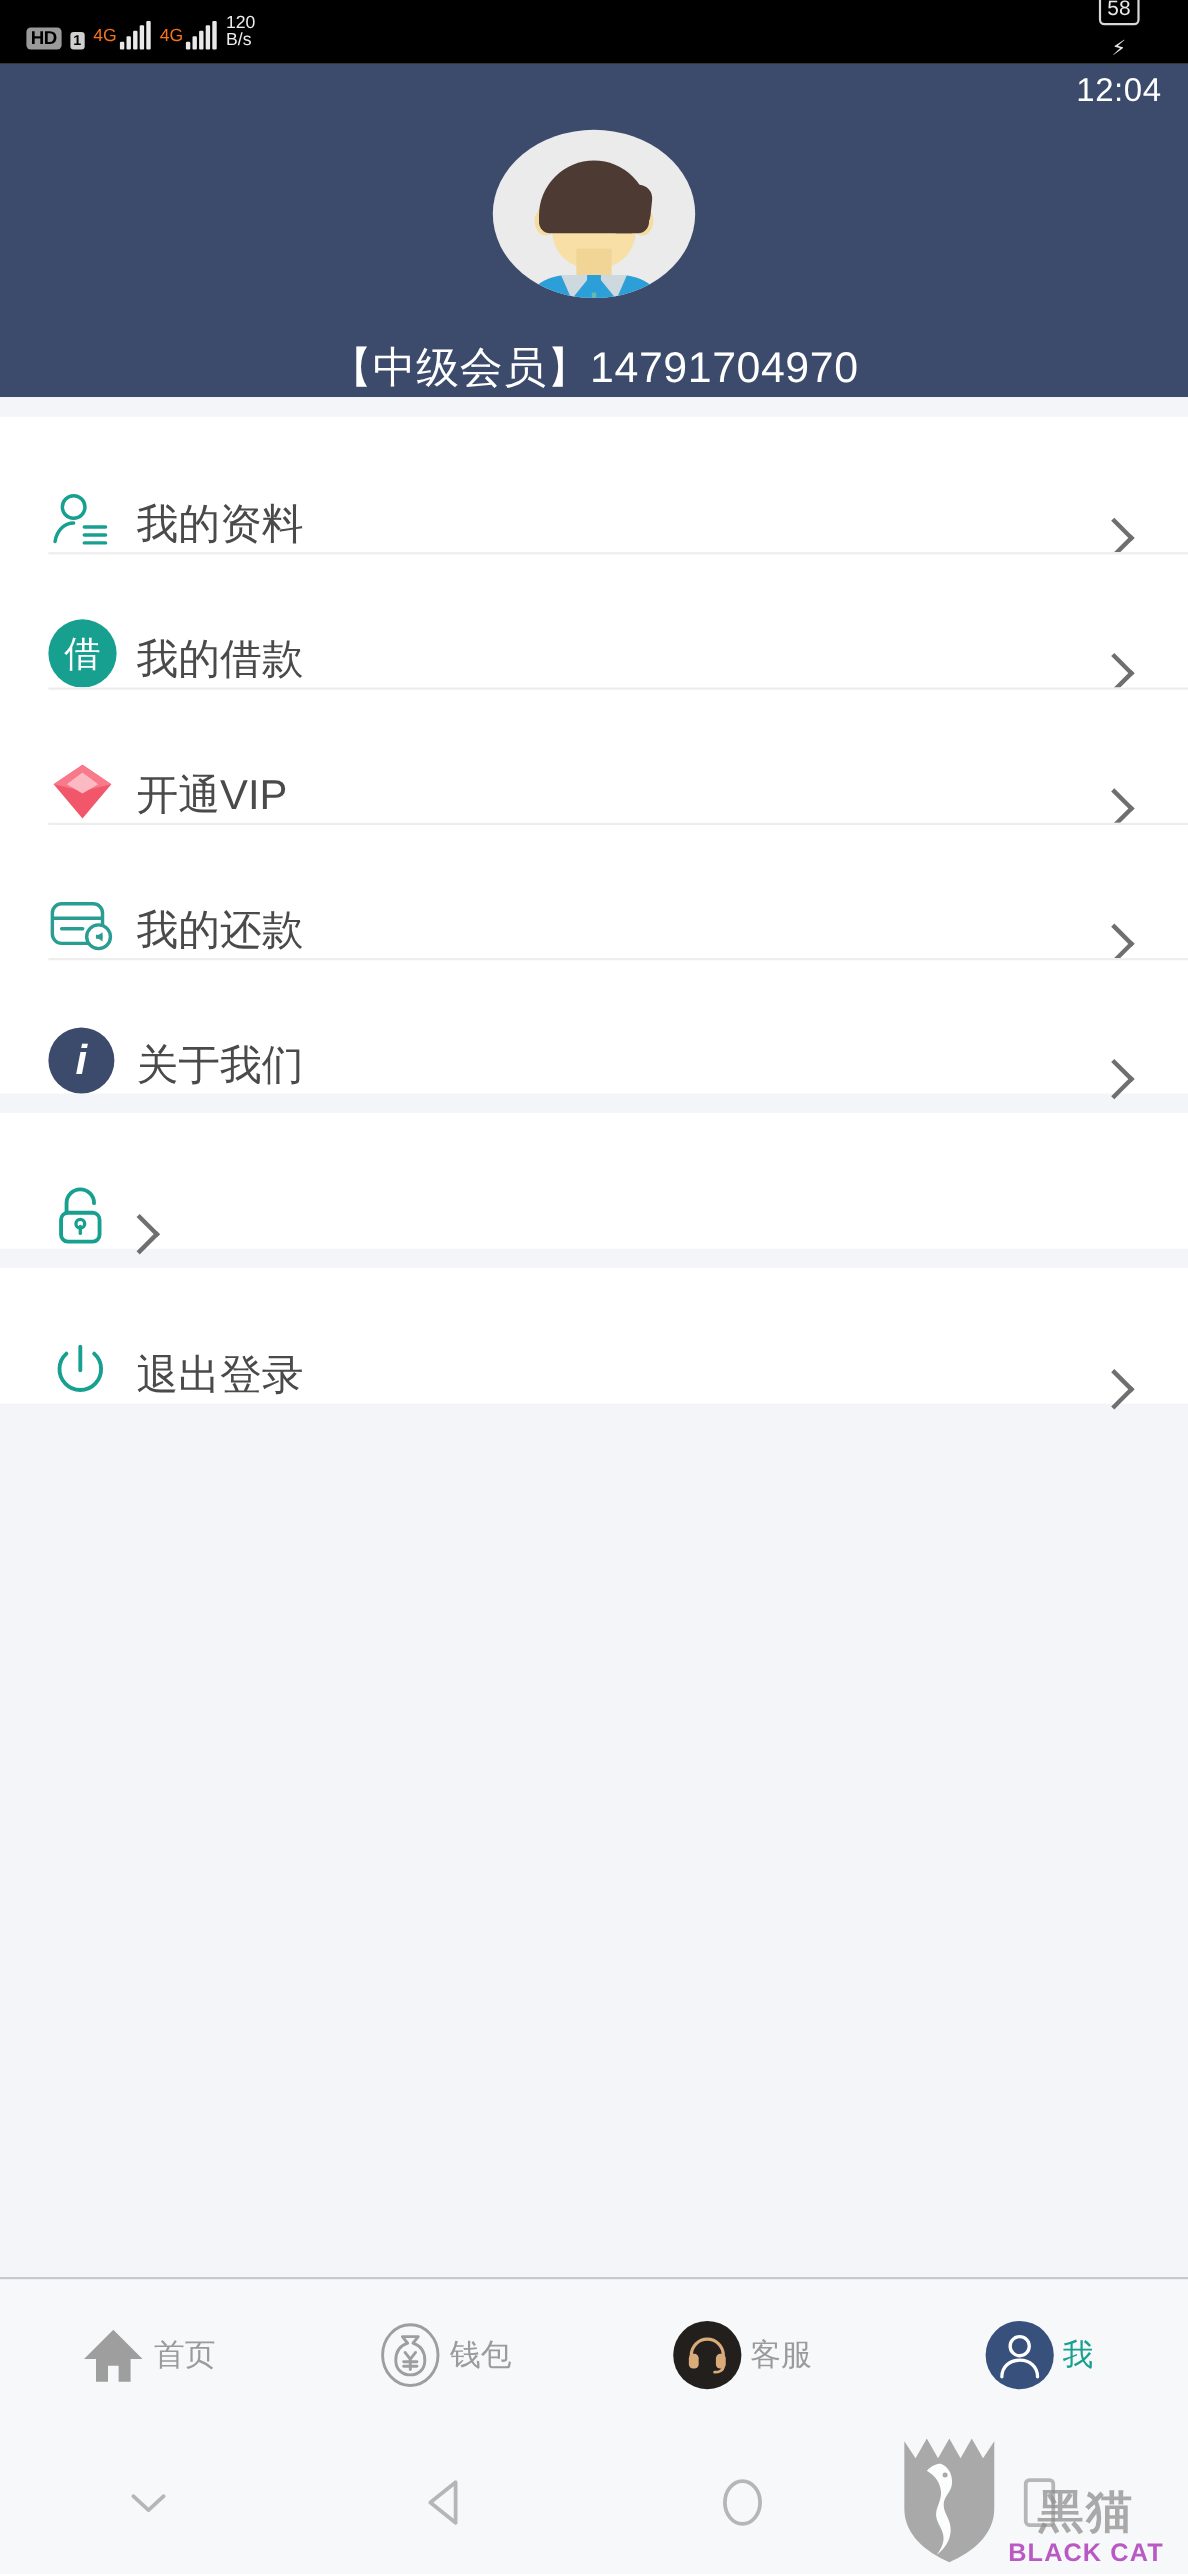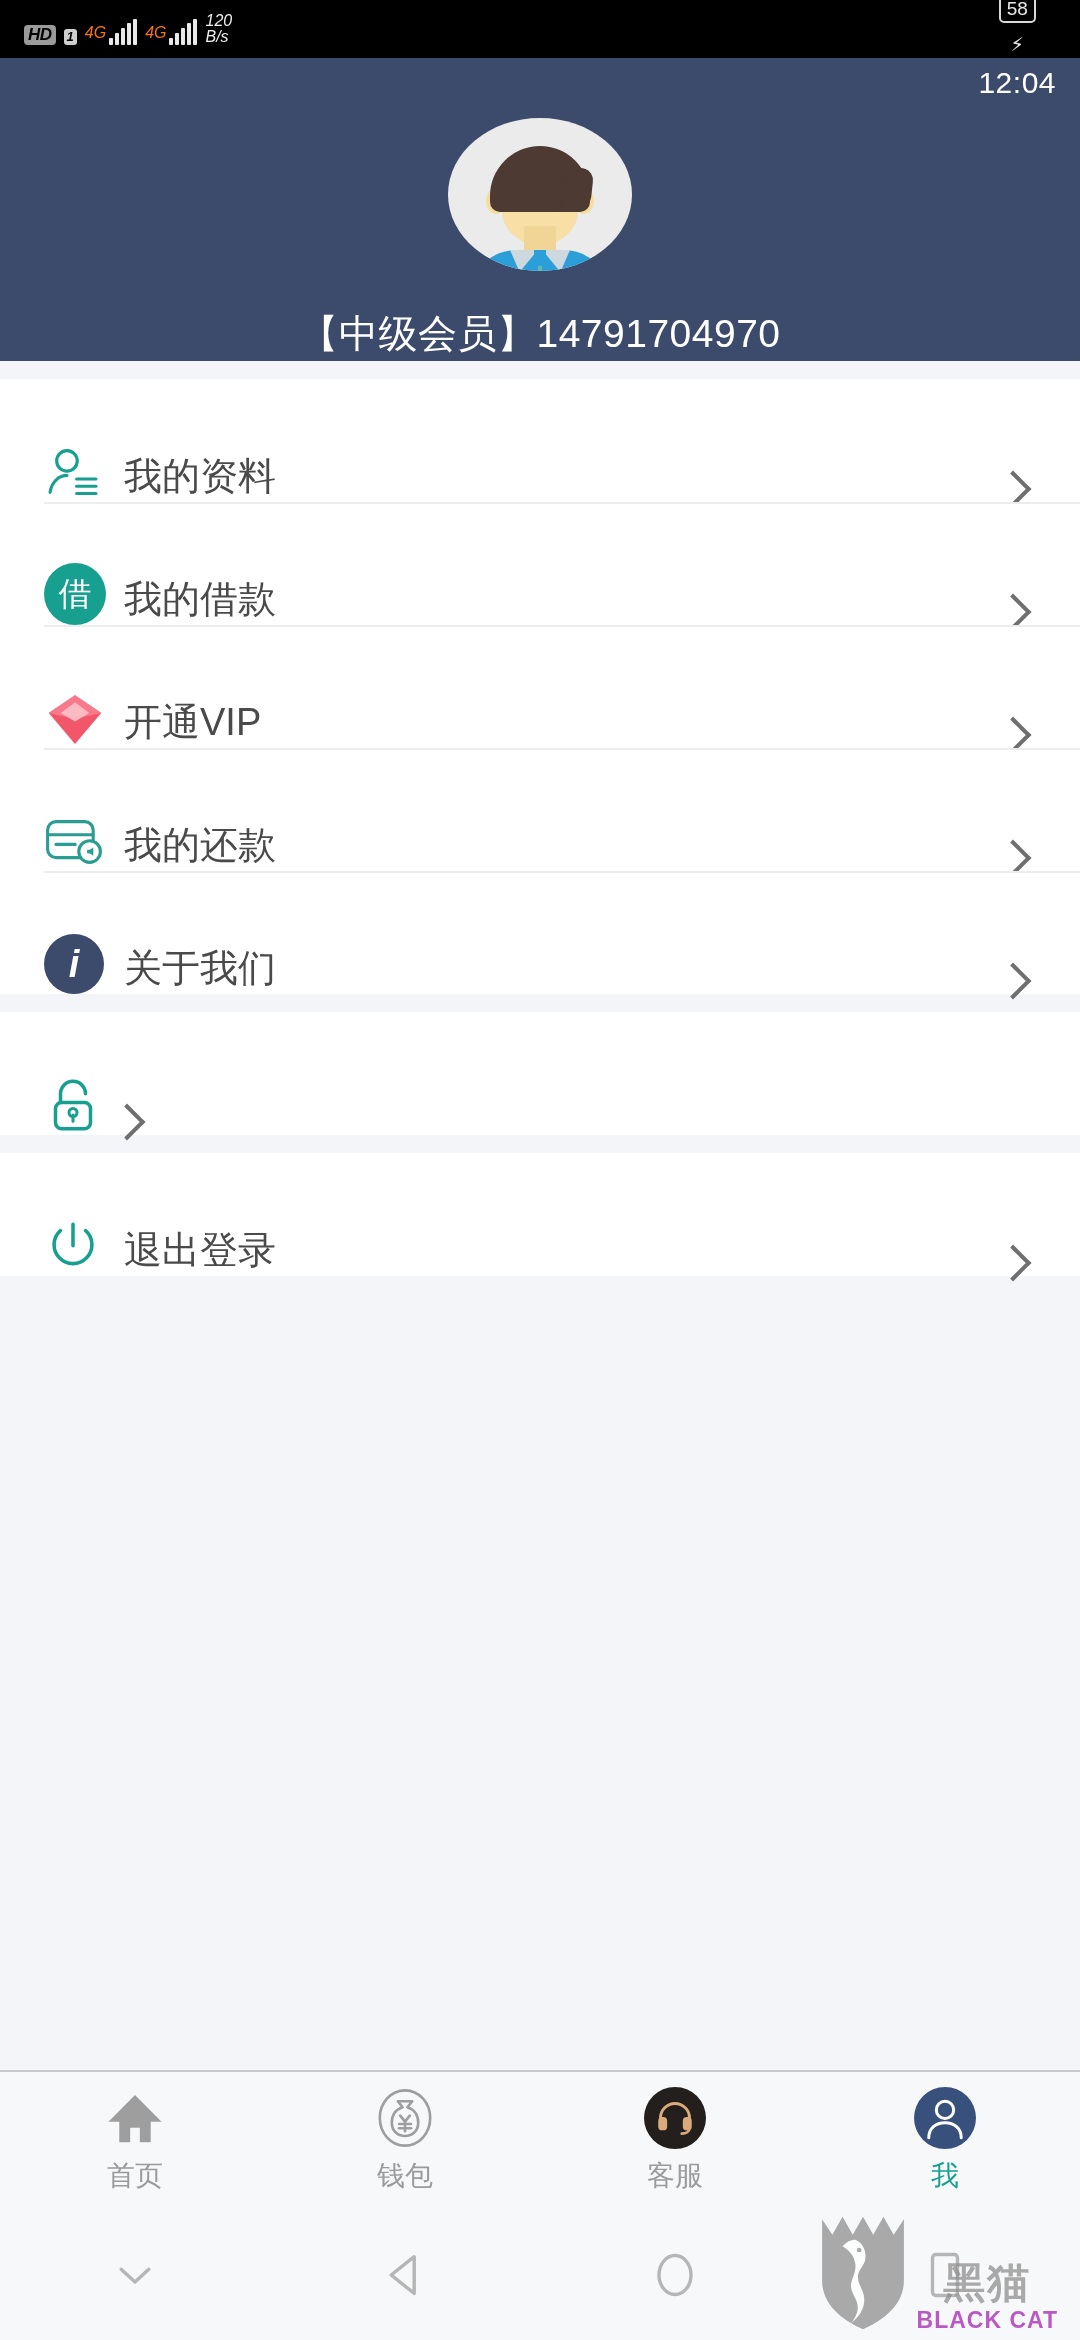--- a/index.html
+++ b/index.html
@@ -10,21 +10,21 @@
     overflow:hidden;
   }
   .screen { position:relative; width:1080px; height:2340px; background:#f4f5f9; }
 
   
   .statusbar {
     height:58px; background:#000; color:#fff;
     display:flex; align-items:center; justify-content:space-between;
     padding:0 24px;
   }
-  .sb-left { display:flex; align-items:flex-end; gap:8px;font-style:italic; }
+  .sb-left { display:flex; align-items:flex-end; gap:8px; }
   .sb-right { display:flex; align-items:center; gap:10px;flex-direction:column; }
   .hd-badge {
     background:#9a9a9a; color:#000; font-size:17px; font-weight:bold;
     border-radius:4px; padding:1px 4px; letter-spacing:-0.5px; line-height:1.05;
   }
   .sim-badge {
     background:#cfcfcf; color:#000; font-size:13px; font-weight:bold;
     border-radius:3px; padding:0 3px; line-height:1.25;
   }
   .sig { display:flex; align-items:flex-end; gap:3px; }
@@ -135,21 +135,21 @@
     display:flex; align-items:center; justify-content:center;
   }
 
   
   .tabbar {
     position:absolute; left:0; right:0; bottom:130px; height:140px;
     background:#f7f8fa; border-top:2px solid #c9c9c9;
     display:flex; align-items:center;
   }
   .tab {
-    flex:1; display:flex; flex-direction:column;
+    flex:1; display:flex; flex-direction:row;
     align-items:center; justify-content:center; gap:8px;
   }
   .tab-ico { height:62px; display:flex; align-items:center; }
   .tab-label { font-size:28px; color:#9b9b9b; }
   .tab-label.active { color:#17a08f; }
   .ic-cs {
     width:62px; height:62px; border-radius:50%; background:#231f1c;
     display:flex; align-items:center; justify-content:center;
   }
   .ic-me {

